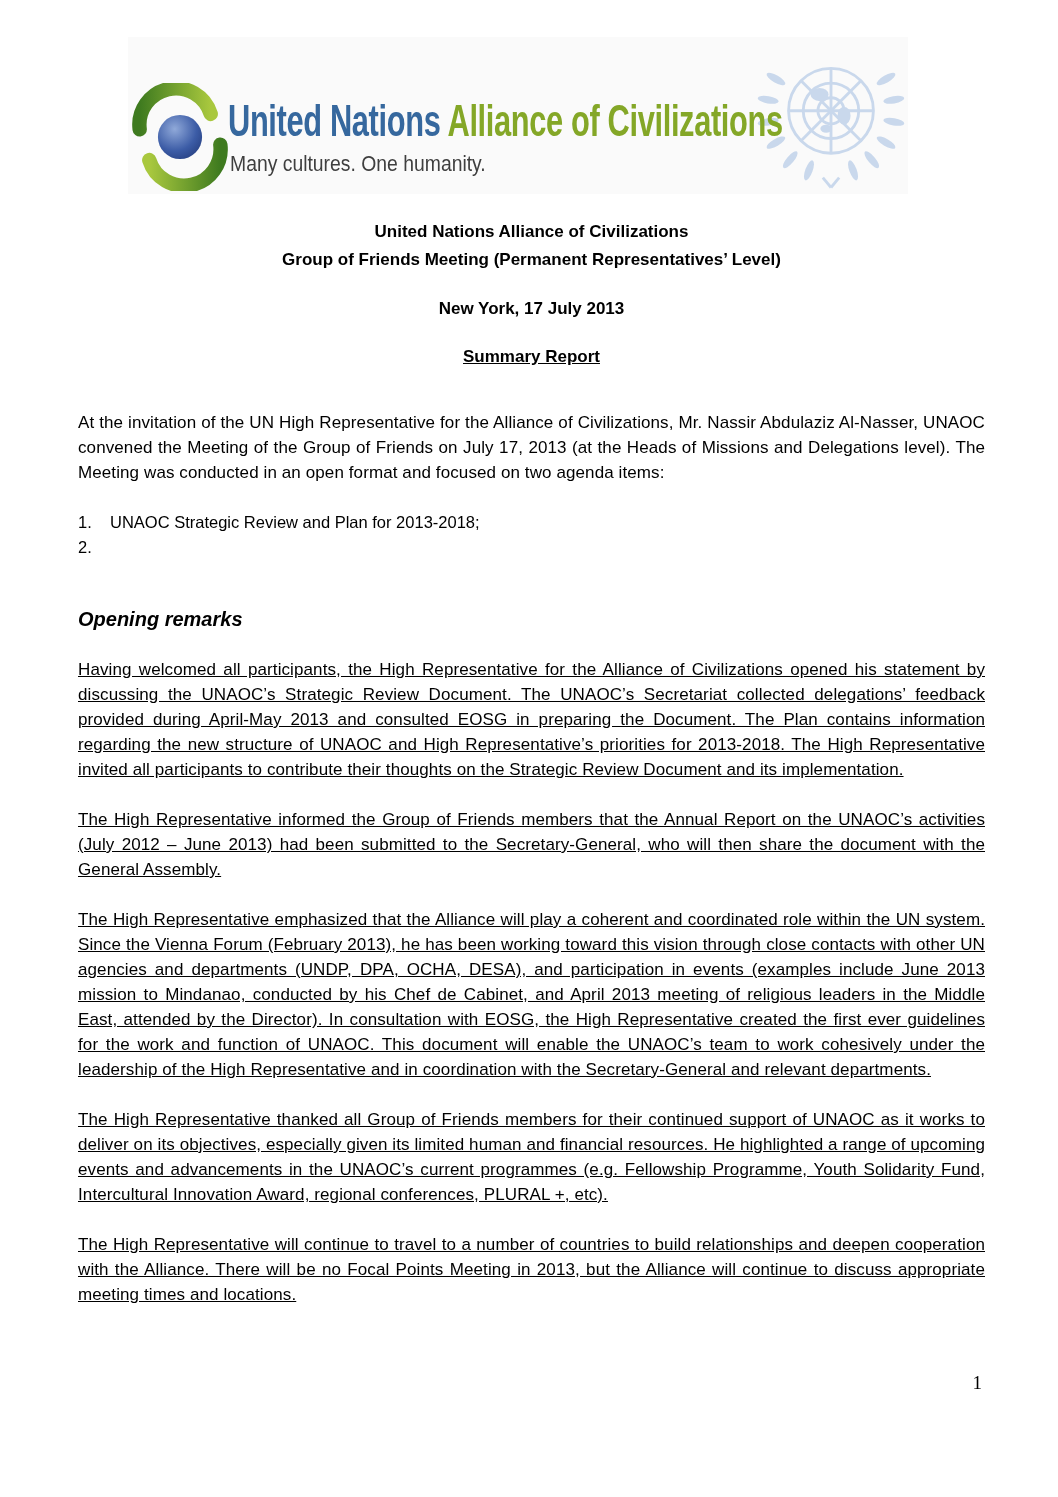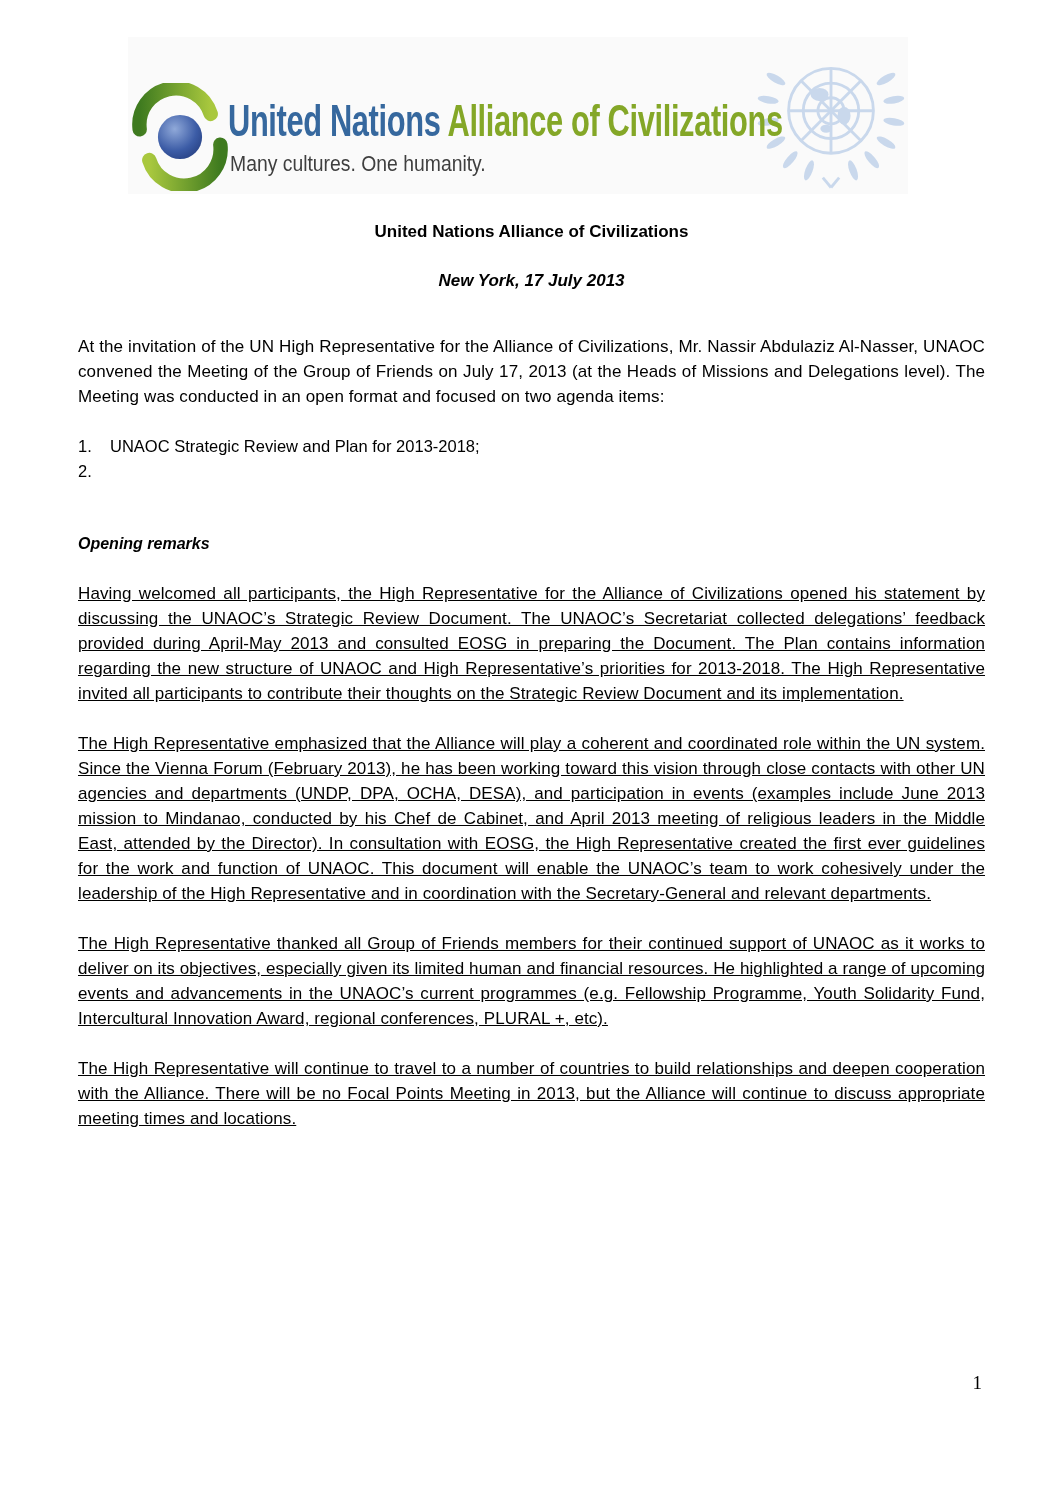--- a/index.html
+++ b/index.html
@@ -29,36 +29,36 @@
     position:absolute; left:102px; top:114px;
     font-size:22px; line-height:1.2; color:#3F3F3F; white-space:nowrap;
     transform:scaleX(0.88); transform-origin:0 0;
   }
 
   
   .content { position:absolute; left:78px; top:218px; width:907px; }
 
   .title-block { text-align:center; font-weight:bold; font-size:17px; }
   .tb-line   { line-height:28px; }
-  .tb-date   { margin-top:21px; line-height:28px; font-style:italic; }
+  .tb-date   { margin-top:21px; line-height:28px; }
   .tb-report { margin-top:20px; line-height:28px; text-decoration:underline; }
 
   .para {
     margin:0; font-size:17px; line-height:25px;
     text-align:justify; letter-spacing:0.1px;
   }
   .intro { margin-top:39px; }
 
   .agenda { margin:25px 0 0 0; padding:0; list-style:none;
             font-size:16.5px; line-height:25px; }
   .agenda-item { display:flex; }
   .agenda-item .num { width:32px; flex:0 0 32px; }
 
   .section-heading {
-    margin:47px 0 0 0; font-size:16px; line-height:25px;
+    margin:47px 0 0 0; font-size:20px; line-height:25px;
     font-weight:bold; font-style:italic;
   }
   .section-heading + .para { margin-top:20px; }
   .para.body { margin-top:25px;text-decoration:underline; }
 
   .page-number {
     position:absolute; right:76px; top:1372px;
     font-family:"Liberation Serif", serif; font-size:19px; color:#000;
   }
 </style>
@@ -129,38 +129,41 @@
       <span class="lw-blue">United Nations</span>
       <span class="lw-green">Alliance of Civilizations</span>
     </div>
     <div class="tagline">Many cultures. One humanity.</div>
   </header>
 
   <main class="content">
 
     <div class="title-block">
       <div class="tb-line">United Nations Alliance of Civilizations</div>
+      <div class="tb-line">Group of Friends Meeting (Permanent Representatives’ Level)</div>
       <div class="tb-date">New York, 17 July 2013</div>
+      <div class="tb-report">Summary Report</div>
     </div>
 
     <p class="para intro">At the invitation of the UN High Representative for the Alliance of Civilizations, Mr. Nassir Abdulaziz Al-Nasser, UNAOC convened the Meeting of the Group of Friends on July 17, 2013 (at the Heads of Missions and Delegations level). The Meeting was conducted in an open format and focused on two agenda items:</p>
 
     <ol class="agenda">
       <li class="agenda-item">
         <span class="num">1.</span>
         <span class="txt">UNAOC Strategic Review and Plan for 2013-2018;</span>
       </li>
       <li class="agenda-item">
         <span class="num">2.</span>
       </li>
     </ol>
 
     <h2 class="section-heading">Opening remarks</h2>
 
     <p class="para body">Having welcomed all participants, the High Representative for the Alliance of Civilizations opened his statement by discussing the UNAOC’s Strategic Review Document. The UNAOC’s Secretariat collected delegations’ feedback provided during April-May 2013 and consulted EOSG in preparing the Document. The Plan contains information regarding the new structure of UNAOC and High Representative’s priorities for 2013-2018. The High Representative invited all participants to contribute their thoughts on the Strategic Review Document and its implementation.</p>
+    <p class="para body">The High Representative informed the Group of Friends members that the Annual Report on the UNAOC’s activities (July 2012 – June 2013) had been submitted to the Secretary-General, who will then share the document with the General Assembly.</p>
     <p class="para body">The High Representative emphasized that the Alliance will play a coherent and coordinated role within the UN system. Since the Vienna Forum (February 2013), he has been working toward this vision through close contacts with other UN agencies and departments (UNDP, DPA, OCHA, DESA), and participation in events (examples include June 2013 mission to Mindanao, conducted by his Chef de Cabinet, and April 2013 meeting of religious leaders in the Middle East, attended by the Director). In consultation with EOSG, the High Representative created the first ever guidelines for the work and function of UNAOC. This document will enable the UNAOC’s team to work cohesively under the leadership of the High Representative and in coordination with the Secretary-General and relevant departments.</p>
     <p class="para body">The High Representative thanked all Group of Friends members for their continued support of UNAOC as it works to deliver on its objectives, especially given its limited human and financial resources. He highlighted a range of upcoming events and advancements in the UNAOC’s current programmes (e.g. Fellowship Programme, Youth Solidarity Fund, Intercultural Innovation Award, regional conferences, PLURAL +, etc).</p>
     <p class="para body">The High Representative will continue to travel to a number of countries to build relationships and deepen cooperation with the Alliance. There will be no Focal Points Meeting in 2013, but the Alliance will continue to discuss appropriate meeting times and locations.</p>
 
   </main>
 
   <div class="page-number">1</div>
 
 </div>
 

